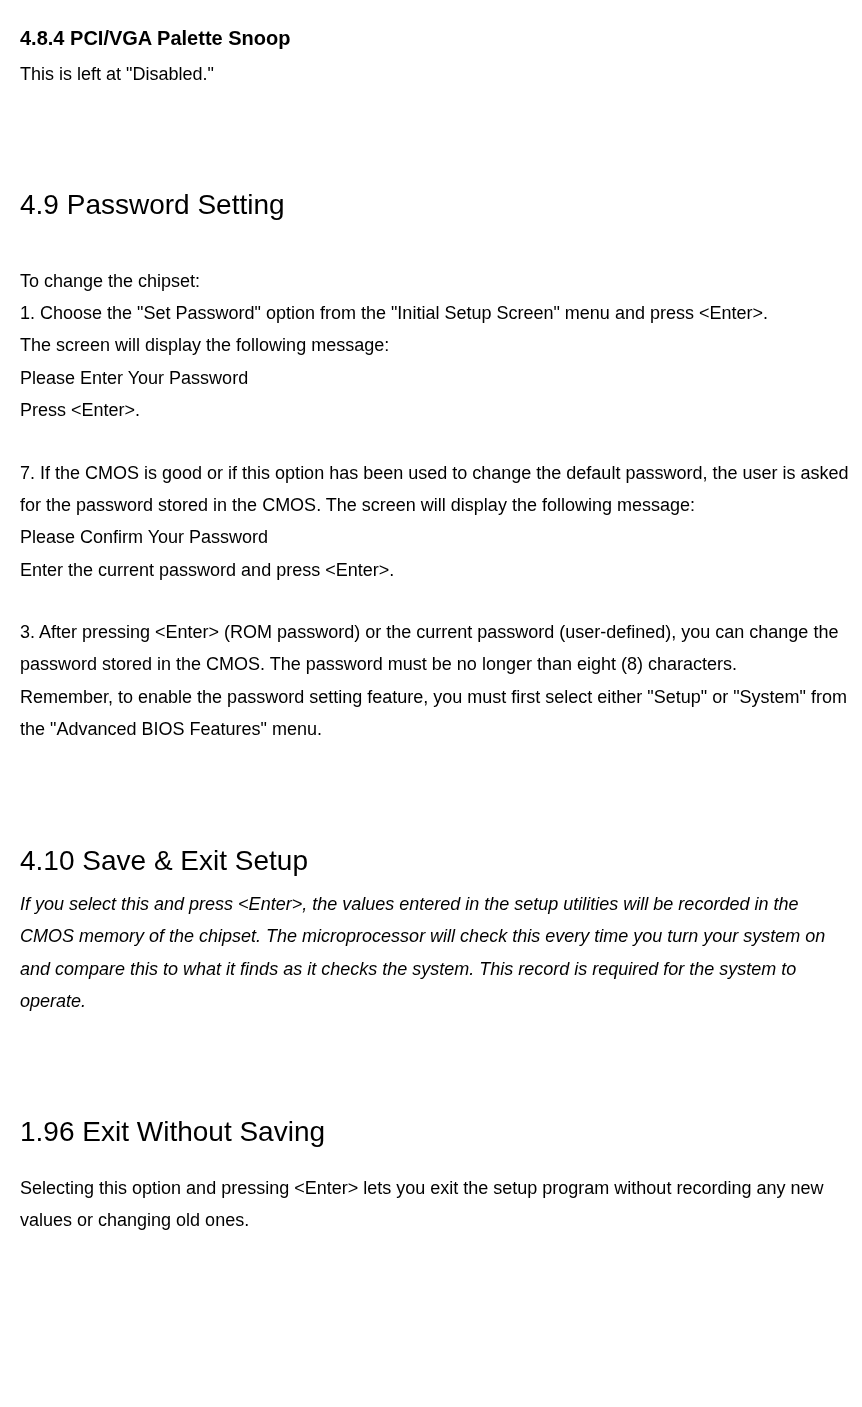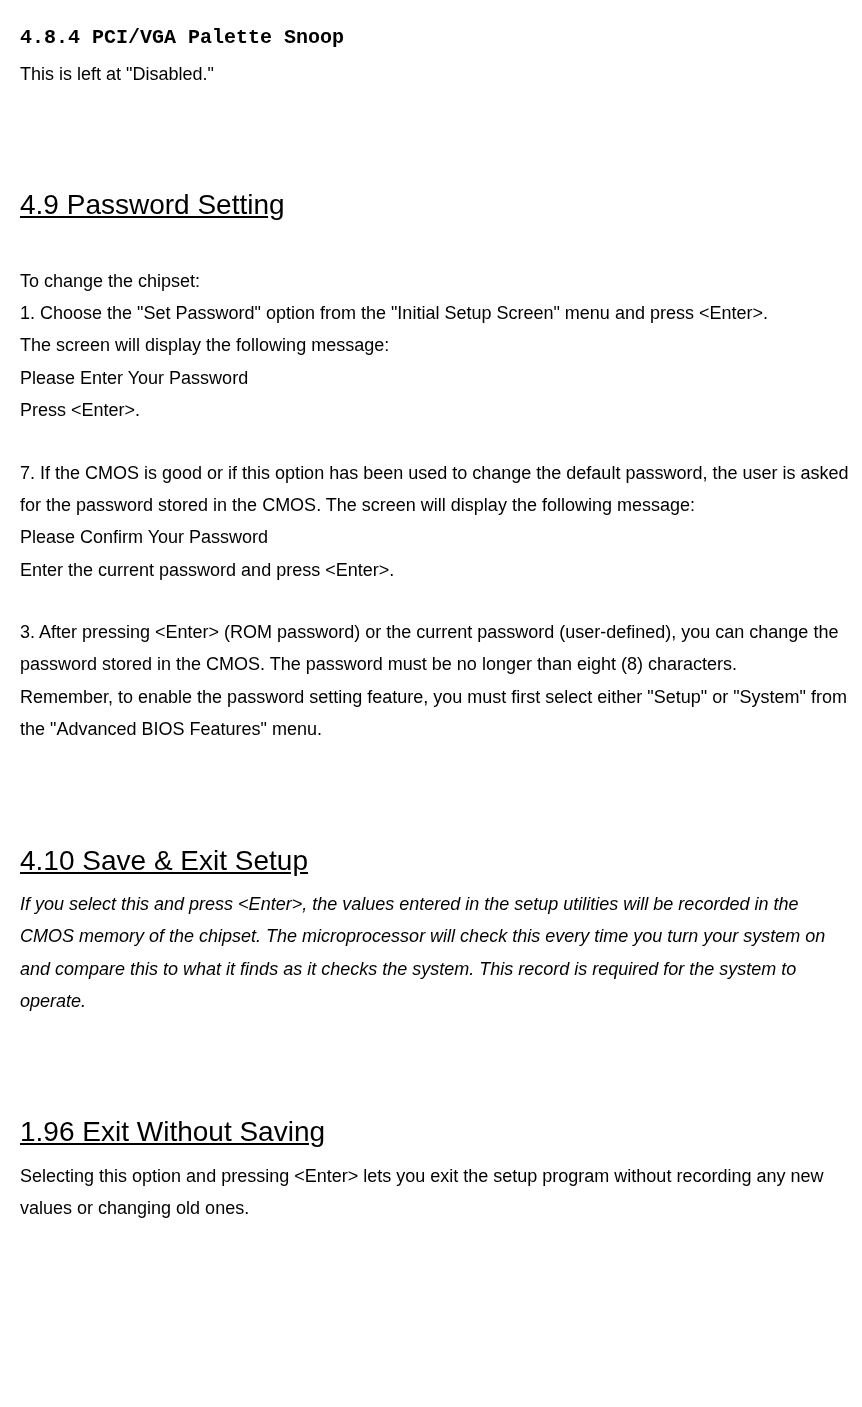--- a/index.html
+++ b/index.html
@@ -9,25 +9,23 @@
     width: 862px;
     box-sizing: border-box;
     color: #000;
     line-height: 1.8;
     font-size: 18px;
   }
   .h3 {
     font-weight: bold;
     font-size: 20px;
     margin: 0 0 2px 0;
-    font-family: Liberation Mono, monospace;
   }
   .h2 {
     font-size: 28px;
-    text-decoration: underline;
     margin: 0;
     line-height: 1.4;
   }
   .body-text {
     font-size: 18px;
     margin: 0;
   }
   .section-gap {
     height: 95px;
   }
@@ -68,13 +66,13 @@
 <p class="body-text">Remember, to enable the password setting feature, you must first select either "Setup" or "System" from the "Advanced BIOS Features" menu.</p>
 
 <div class="section-gap"></div>
 
 <p class="h2">4.10 Save &amp; Exit Setup</p>
 <p class="body-text" style="margin-top:8px;font-style:italic;">If you select this and press &lt;Enter&gt;, the values entered in the setup utilities will be recorded in the CMOS memory of the chipset. The microprocessor will check this every time you turn your system on and compare this to what it finds as it checks the system. This record is required for the system to operate.</p>
 
 <div class="section-gap"></div>
 
 <p class="h2">1.96 Exit Without Saving</p>
-<p class="body-text" style="margin-top:8px;">Selecting this option and pressing &lt;Enter&gt; lets you exit the setup program without recording any new values or changing old ones.</p>
+<p class="body-text" style="margin-top:20px;">Selecting this option and pressing &lt;Enter&gt; lets you exit the setup program without recording any new values or changing old ones.</p>
 
 </body></html>

